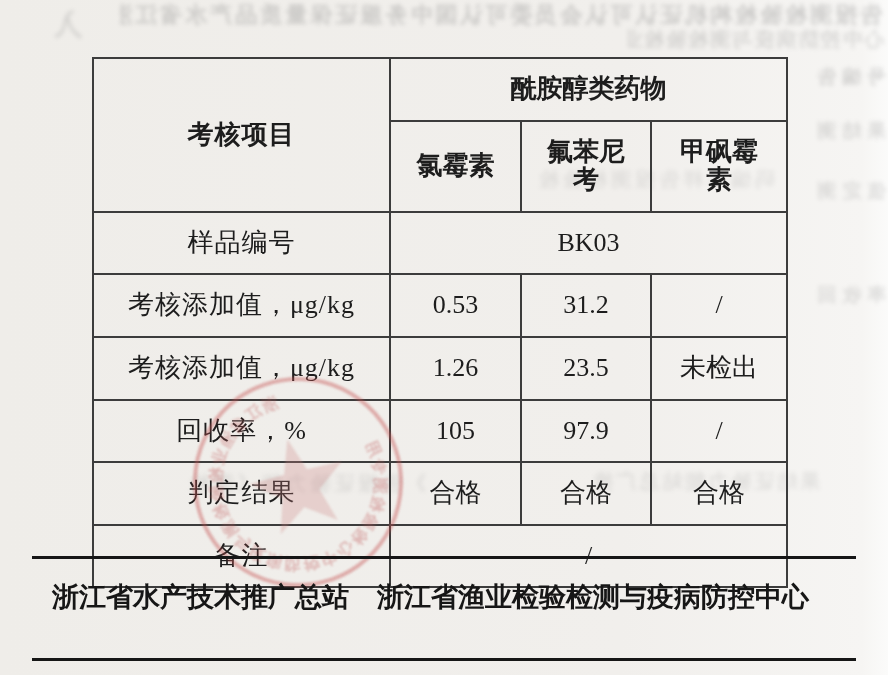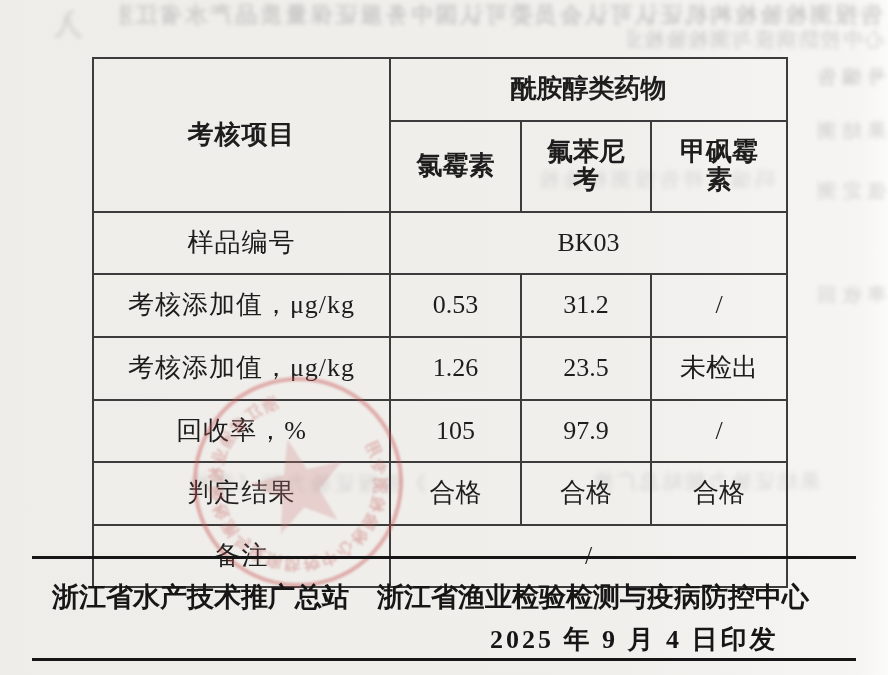--- a/index.html
+++ b/index.html
@@ -139,16 +139,15 @@
           <textPath href="#ringPath">浙江省渔业检验检测与疫病防控中心检验检测专用</textPath>
         </text>
       </g>
     </g>
   </svg>
 
   <div class="rule top"></div>
   <div class="footer-orgs">
     <span>浙江省水产技术推广总站</span><span class="org-gap"></span><span>浙江省渔业检验检测与疫病防控中心</span>
   </div>
-  <div class="footer-date">2025 年 9 月 4 日印发</div>
   <div class="rule bottom"></div>
 
 </div>
 
 </body></html>

